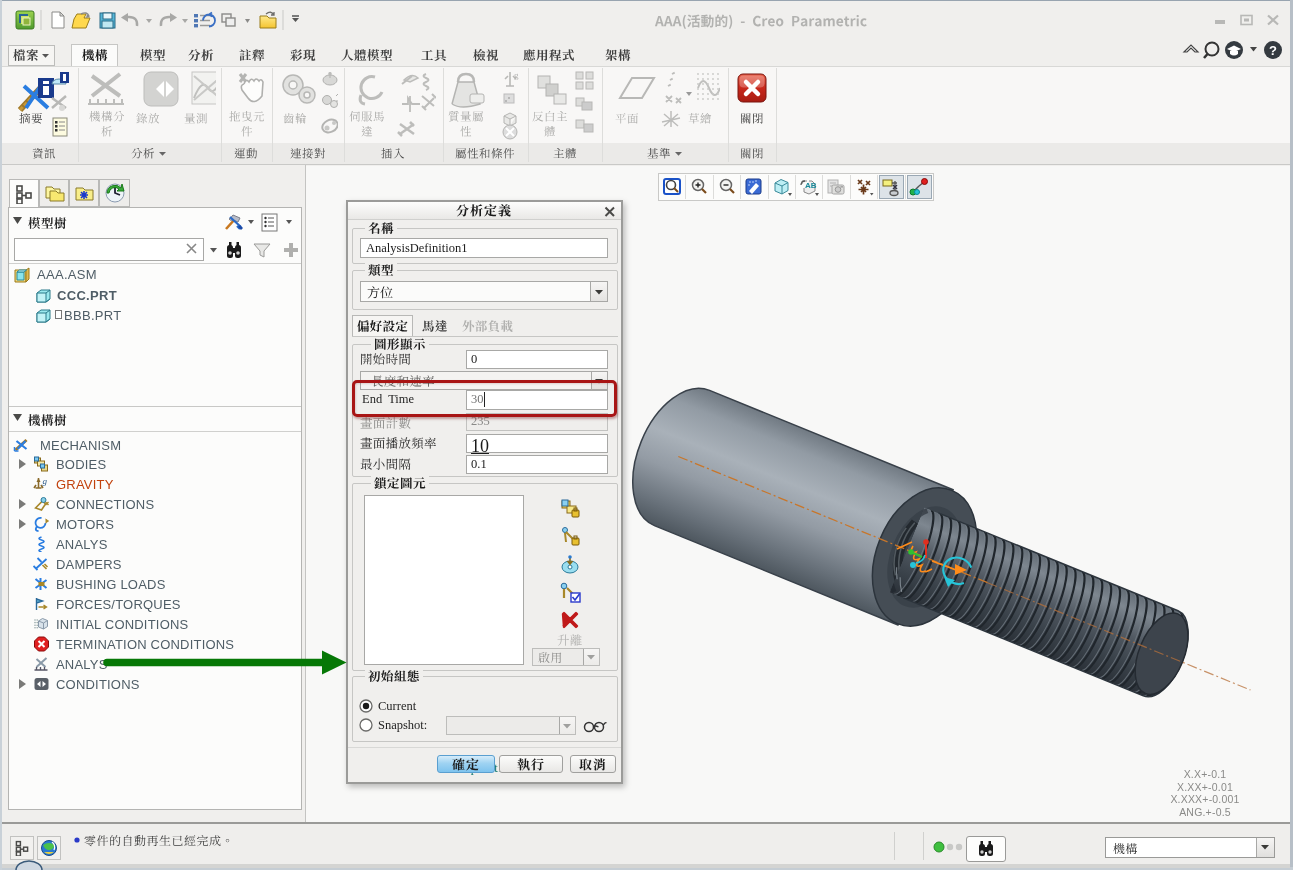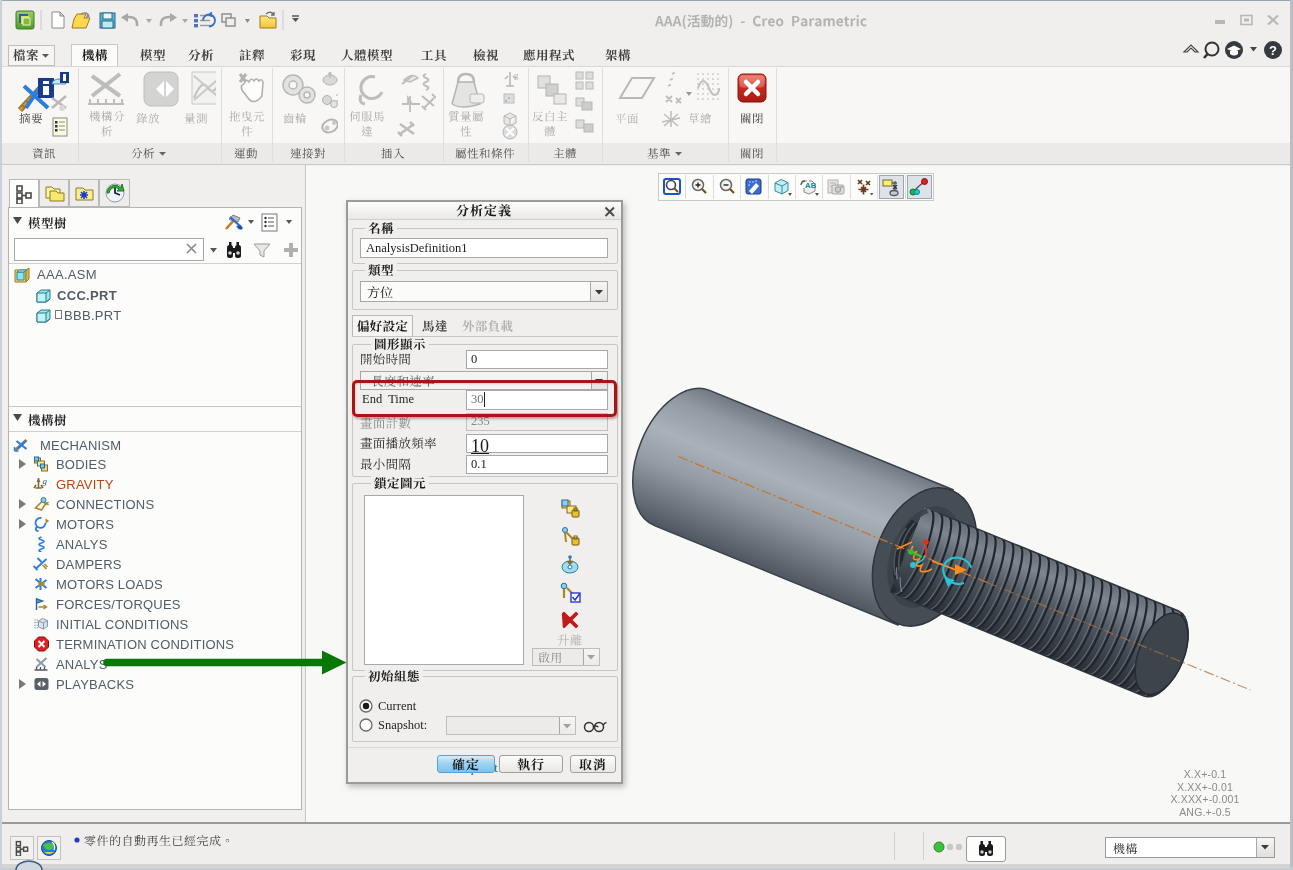--- a/index.html
+++ b/index.html
@@ -534,21 +534,21 @@
       <path d="M9 9 l4 4 m-2 -5 l3 3" stroke="#a8882a" stroke-width="1.6"></path>
     </g>
   </svg>
 <div style="position:absolute;left:56px;top:557px;width:240px;height:15px;font-size:13px;color:#4f5d66;letter-spacing:0.2px;">DAMPERS</div>
 <svg class="ab" style="left:33px;top:576px" width="17" height="16" viewBox="0 0 16 16">
     <g>
       <path d="M2 12 L13 4 m-11 -1 l11 9 M7 2 v12" stroke="#2a7de1" stroke-width="2"></path>
       <rect x="5" y="6" width="6" height="4" fill="#a8882a"></rect>
     </g>
   </svg>
-<div style="position:absolute;left:56px;top:577px;width:240px;height:15px;font-size:13px;color:#4f5d66;letter-spacing:0.2px;">MOTORS LOADS</div>
+<div style="position:absolute;left:56px;top:577px;width:240px;height:15px;font-size:13px;color:#4f5d66;letter-spacing:0.2px;">BUSHING LOADS</div>
 <svg class="ab" style="left:33px;top:596px" width="17" height="16" viewBox="0 0 16 16">
     <g>
       <path d="M3 2 v12 M3 3 l6 2 l-6 2" fill="#6ac0e0" stroke="#2a6a9a" stroke-width="1.4"></path>
       <path d="M5 11 h8 m-3 -2 l3 2 l-3 2" stroke="#a8882a" stroke-width="1.4" fill="none"></path>
     </g>
   </svg>
 <div style="position:absolute;left:56px;top:597px;width:240px;height:15px;font-size:13px;color:#4f5d66;letter-spacing:0.2px;">FORCES/TORQUES</div>
 <svg class="ab" style="left:33px;top:616px" width="17" height="16" viewBox="0 0 16 16">
     <g>
       <path d="M5 5 l4 -2.5 l5 2 v6 l-4 2.5 l-5 -2 z" fill="#d8e2ea" stroke="#8a9aaa"></path>
@@ -582,21 +582,21 @@
 <div style="position:absolute;left:56px;top:657px;width:240px;height:15px;font-size:13px;color:#4f5d66;letter-spacing:0.2px;">ANALYS</div>
 <svg class="ab" style="left:18px;top:679px" width="9" height="10">
     <path d="M1 0 L8 5 L1 10 Z" fill="#7a7a78"></path>
   </svg>
 <svg class="ab" style="left:33px;top:676px" width="17" height="16" viewBox="0 0 16 16">
     <g>
       <rect x="1" y="2" width="14" height="12" rx="2.5" fill="#5a6068"></rect>
       <path d="M7 5 l-3.5 3 l3.5 3 z M9 5 l3.5 3 l-3.5 3 z" fill="#fff"></path>
     </g>
   </svg>
-<div style="position:absolute;left:56px;top:677px;width:240px;height:15px;font-size:13px;color:#4f5d66;letter-spacing:0.2px;">PLAYBACKS</div>
+<div style="position:absolute;left:56px;top:677px;width:240px;height:15px;font-size:13px;color:#4f5d66;letter-spacing:0.2px;">CONDITIONS</div>
 <svg class="ab" style="left:100px;top:648px;z-index:6" width="248" height="30">
 <path d="M7 14.5 H224" stroke="#067806" stroke-width="7.5" fill="none" stroke-linecap="round"></path>
 <path d="M222 2.5 L246.5 14.5 L222 26.5 Z" fill="#067806" stroke="none"></path>
 </svg>
 <div style="position:absolute;left:306px;top:166px;width:984px;height:656px;background:#f8f8f7;"></div>
 <div style="position:absolute;left:2px;top:822px;width:1288px;height:2px;background:#9a9a98;"></div>
 <svg class="ab" style="left:306px;top:166px" width="984" height="656" viewBox="0 0 984 656">
 <defs>
 <linearGradient id="cylg" x1="0" y1="0" x2="0" y2="1">
  <stop offset="0" stop-color="#717a83"></stop>

